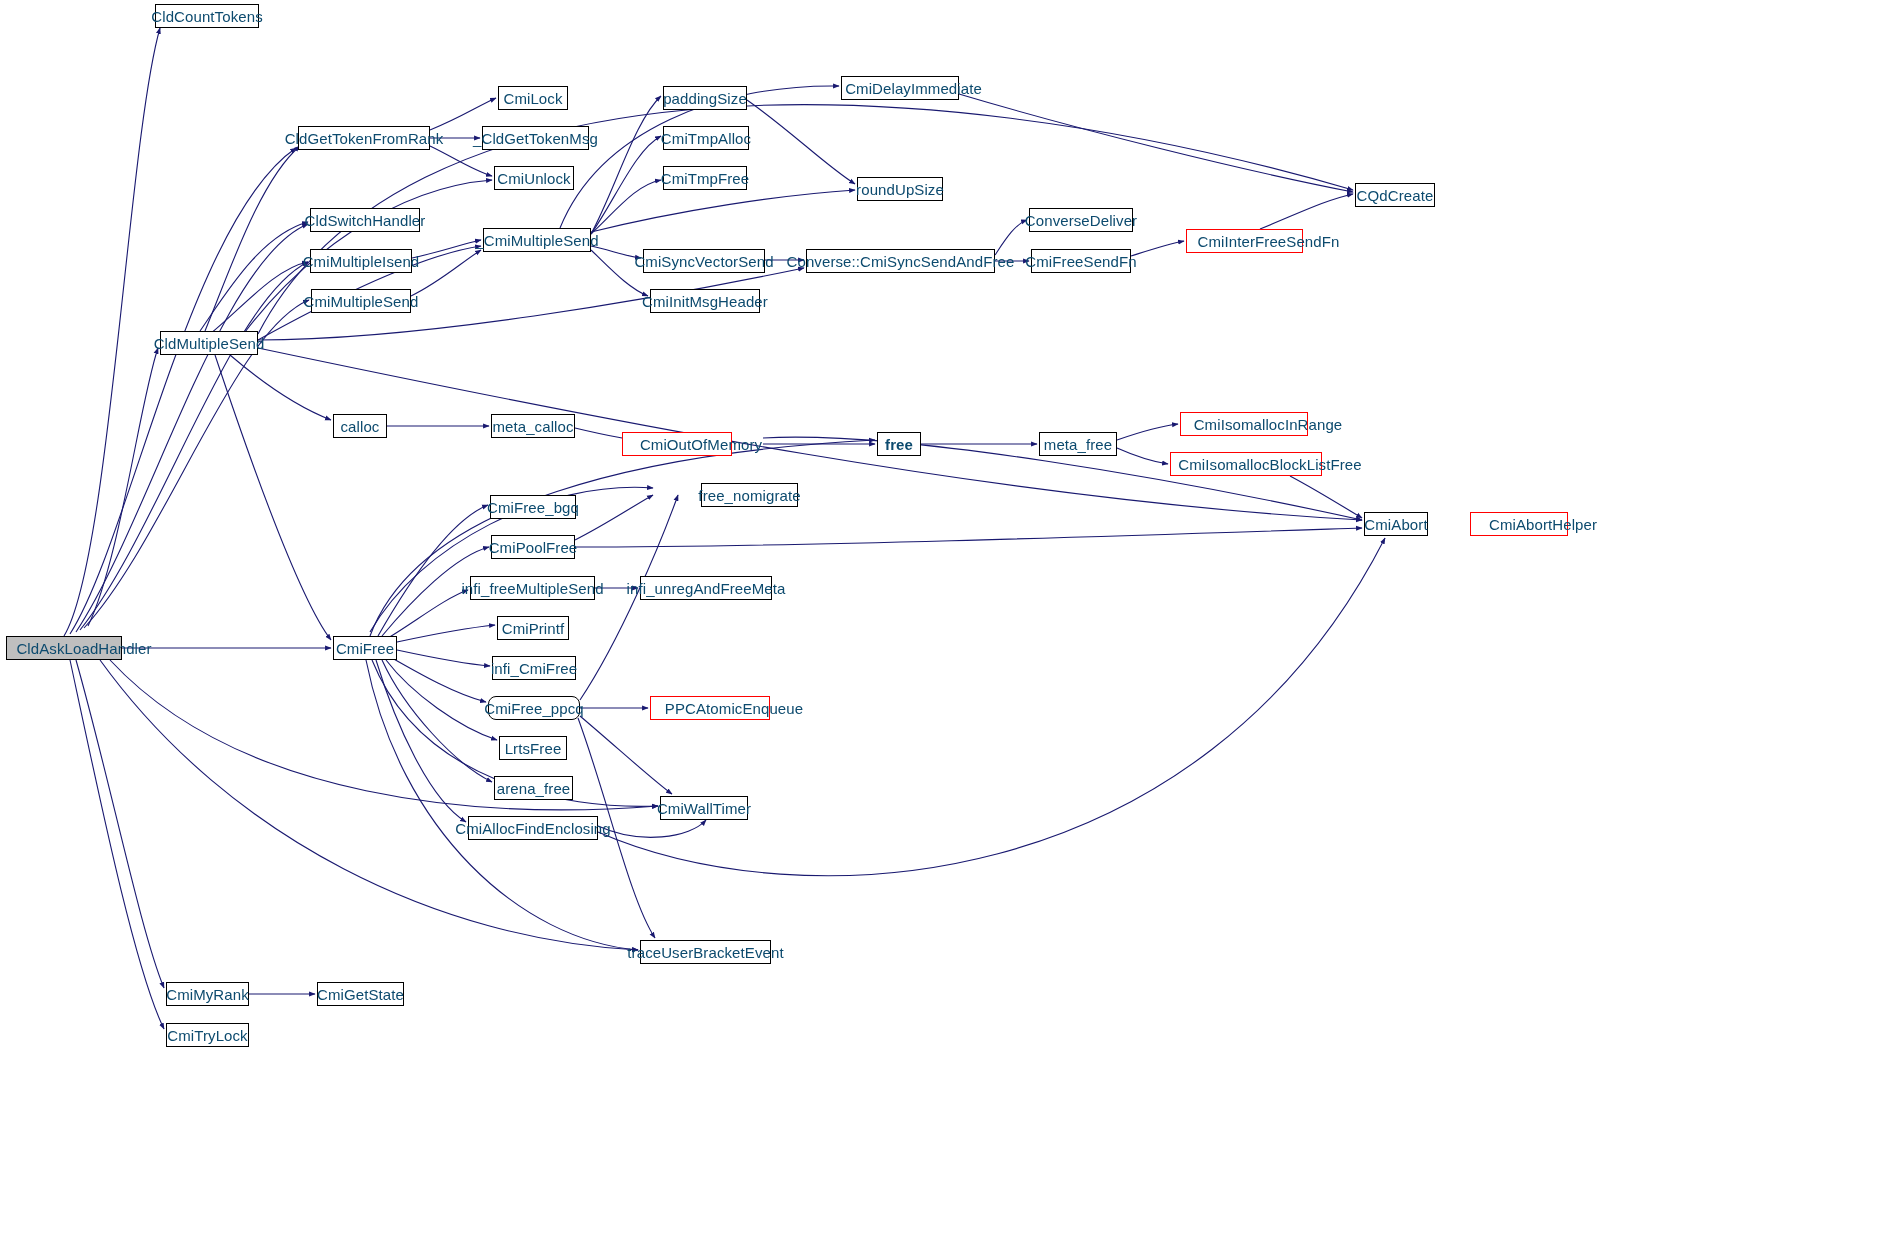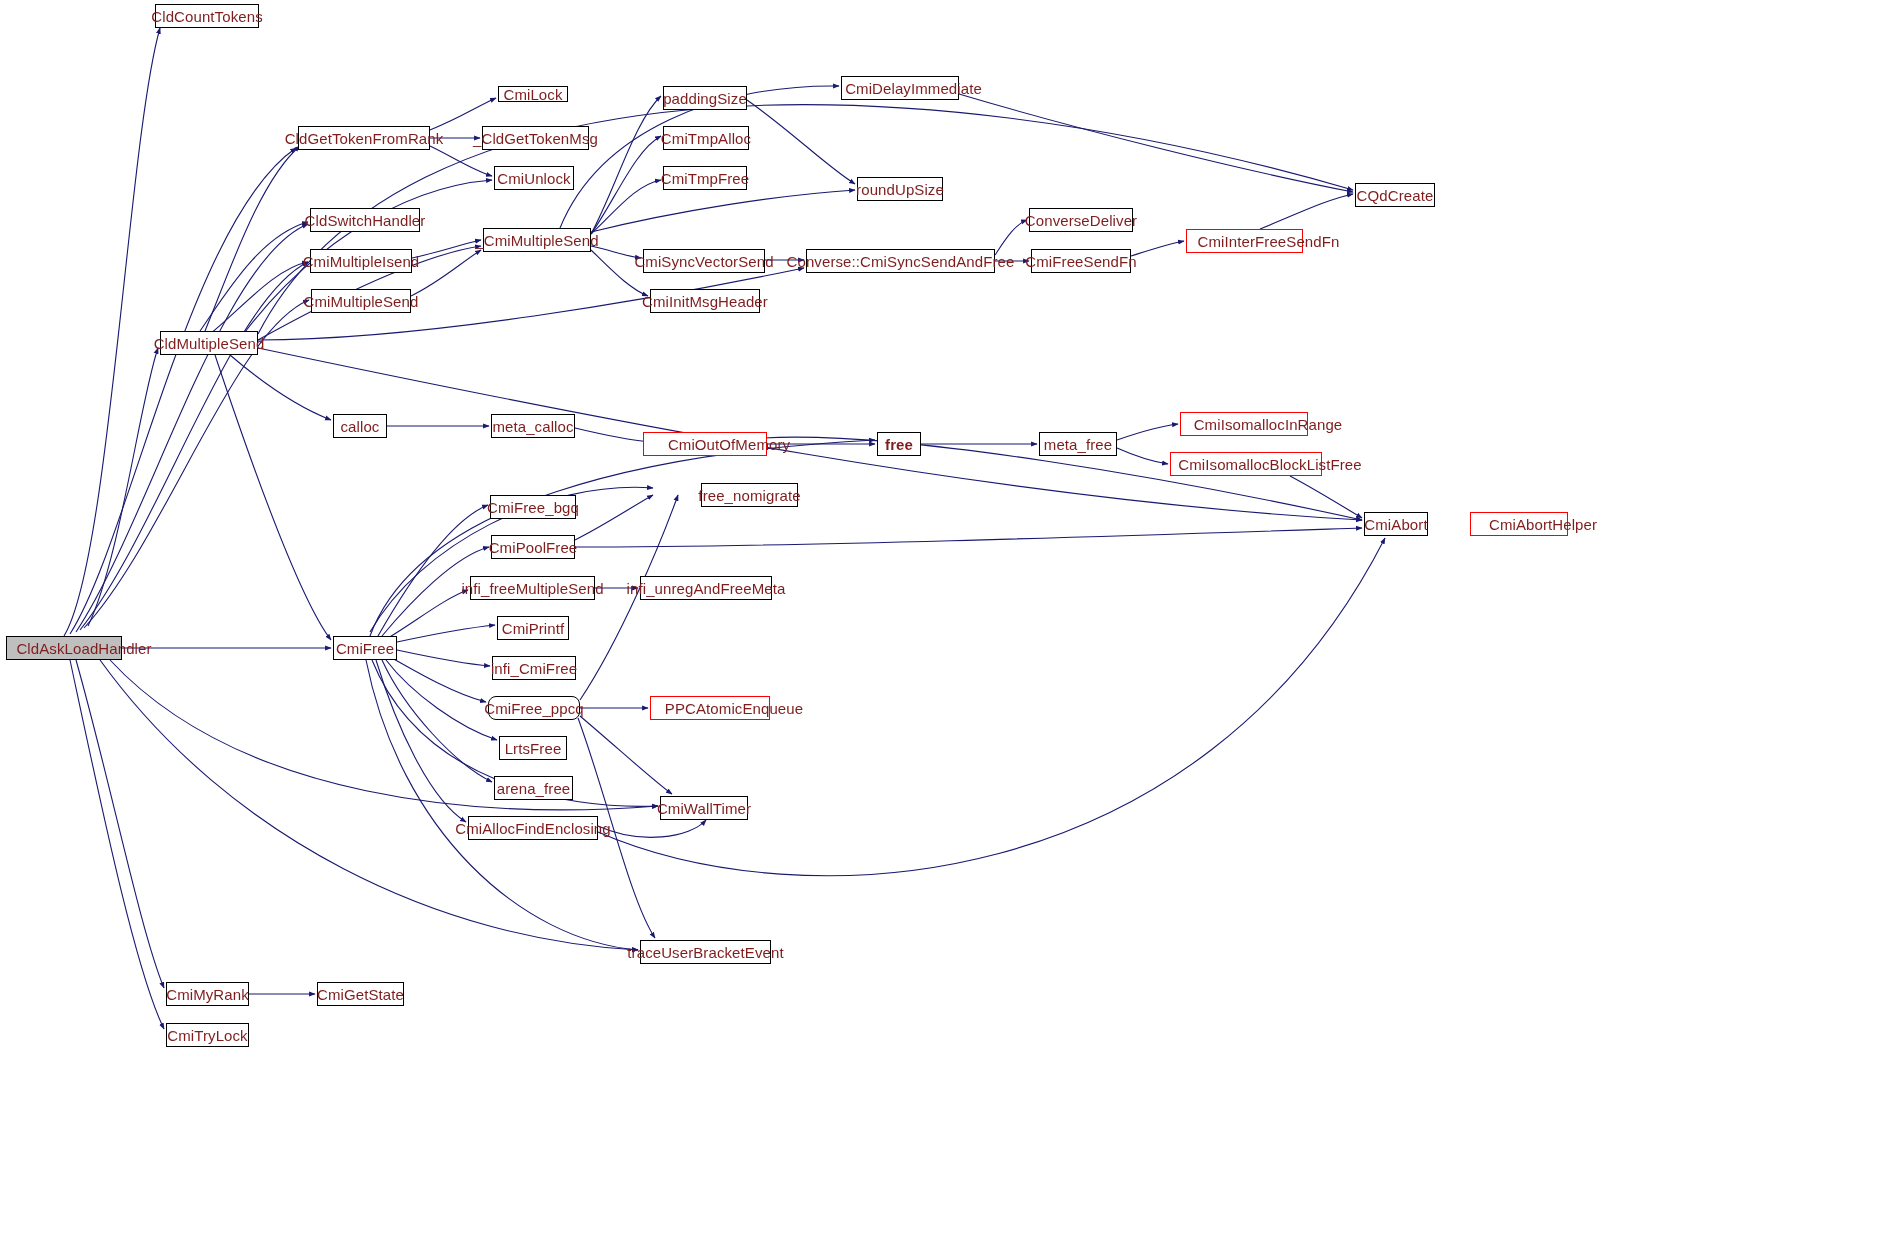--- a/index.html
+++ b/index.html
@@ -21,21 +21,21 @@
     left: 0; top: 0;
     width: 1880px;
     height: 1256px;
     pointer-events: none;
   }
   .node {
     position: absolute;
     box-sizing: border-box;
     border: 1px solid #000000;
     background: #ffffff;
-    color: #7f1d1d;
+    color: #0c4a6e;
     font-size: 15px;
     line-height: 1;
     display: flex;
     align-items: center;
     justify-content: center;
     white-space: nowrap;
     letter-spacing: 0.1px;
     z-index: 5;
   }
   .node.red {
@@ -129,21 +129,21 @@
         <path d="M 578,718 C 608,800 630,900 655,938" fill="none" stroke="#191970" stroke-width="1.1" marker-end="url(#arrow)"></path>
         <path d="M 598,826 C 640,845 690,838 706,820" fill="none" stroke="#191970" stroke-width="1.1" marker-end="url(#arrow)"></path>
         <path d="M 598,832 C 800,920 1200,900 1385,538" fill="none" stroke="#191970" stroke-width="1.1" marker-end="url(#arrow)"></path>
         <path d="M 249,994 L 315,994" fill="none" stroke="#191970" stroke-width="1.1" marker-end="url(#arrow)"></path>
       </g>
   </svg>
   <div id="nodes-layer">
       <div class="node root" style="left: 6px; top: 636px; width: 116px; height: 24px;">CldAskLoadHandler</div>
       <div class="node" style="left: 155px; top: 4px; width: 104px; height: 24px;">CldCountTokens</div>
       <div class="node" style="left: 298px; top: 126px; width: 132px; height: 24px;">CldGetTokenFromRank</div>
-      <div class="node" style="left: 498px; top: 86px; width: 70px; height: 16px;">CmiLock</div>
+      <div class="node" style="left: 498px; top: 86px; width: 70px; height: 24px;">CmiLock</div>
       <div class="node" style="left: 482px; top: 126px; width: 107px; height: 24px;">_CldGetTokenMsg</div>
       <div class="node" style="left: 494px; top: 166px; width: 80px; height: 24px;">CmiUnlock</div>
       <div class="node" style="left: 310px; top: 208px; width: 110px; height: 24px;">CldSwitchHandler</div>
       <div class="node" style="left: 310px; top: 249px; width: 102px; height: 24px;">CmiMultipleIsend</div>
       <div class="node" style="left: 311px; top: 289px; width: 100px; height: 24px;">CmiMultipleSend</div>
       <div class="node" style="left: 160px; top: 331px; width: 98px; height: 24px;">CldMultipleSend</div>
       <div class="node" style="left: 483px; top: 228px; width: 108px; height: 24px;">_CmiMultipleSend</div>
       <div class="node" style="left: 663px; top: 86px; width: 84px; height: 24px;">paddingSize</div>
       <div class="node" style="left: 663px; top: 126px; width: 86px; height: 24px;">CmiTmpAlloc</div>
       <div class="node" style="left: 663px; top: 166px; width: 84px; height: 24px;">CmiTmpFree</div>
@@ -151,21 +151,21 @@
       <div class="node" style="left: 841px; top: 76px; width: 118px; height: 24px; padding-left: 27px;">CmiDelayImmediate</div>
       <div class="node" style="left: 643px; top: 249px; width: 122px; height: 24px;">CmiSyncVectorSend</div>
       <div class="node" style="left: 650px; top: 289px; width: 110px; height: 24px;">CmiInitMsgHeader</div>
       <div class="node" style="left: 806px; top: 249px; width: 189px; height: 24px;">Converse::CmiSyncSendAndFree</div>
       <div class="node" style="left: 1029px; top: 208px; width: 104px; height: 24px;">ConverseDeliver</div>
       <div class="node" style="left: 1031px; top: 249px; width: 100px; height: 24px;">CmiFreeSendFn</div>
       <div class="node red" style="left: 1186px; top: 229px; width: 117px; height: 24px;">CmiInterFreeSendFn</div>
       <div class="node" style="left: 1355px; top: 183px; width: 80px; height: 24px;">CQdCreate</div>
       <div class="node" style="left: 333px; top: 414px; width: 54px; height: 24px;">calloc</div>
       <div class="node" style="left: 491px; top: 414px; width: 84px; height: 24px;">meta_calloc</div>
-      <div class="node red" style="left: 643px; top: 432px; width: 124px; height: 24px;">CmiOutOfMemory</div>
+      <div class="node red" style="left: 622px; top: 432px; width: 110px; height: 24px;">CmiOutOfMemory</div>
       <div class="node" style="left: 877px; top: 432px; width: 44px; height: 24px; font-weight: bold;">free</div>
       <div class="node" style="left: 1039px; top: 432px; width: 78px; height: 24px;">meta_free</div>
       <div class="node red" style="left: 1180px; top: 412px; width: 128px; height: 24px;">CmiIsomallocInRange</div>
       <div class="node red" style="left: 1170px; top: 452px; width: 152px; height: 24px; text-align: right;">CmiIsomallocBlockListFree</div>
       <div class="node" style="left: 1364px; top: 512px; width: 64px; height: 24px;">CmiAbort</div>
       <div class="node red" style="left: 1470px; top: 512px; width: 98px; height: 24px;">CmiAbortHelper</div>
       <div class="node" style="left: 655px; top: 483px; width: 97px; height: 24px; margin-left: 46px;">free_nomigrate</div>
       <div class="node" style="left: 490px; top: 495px; width: 86px; height: 24px;">CmiFree_bgq</div>
       <div class="node" style="left: 491px; top: 535px; width: 84px; height: 24px;">CmiPoolFree</div>
       <div class="node" style="left: 470px; top: 576px; width: 125px; height: 24px;">infi_freeMultipleSend</div>

